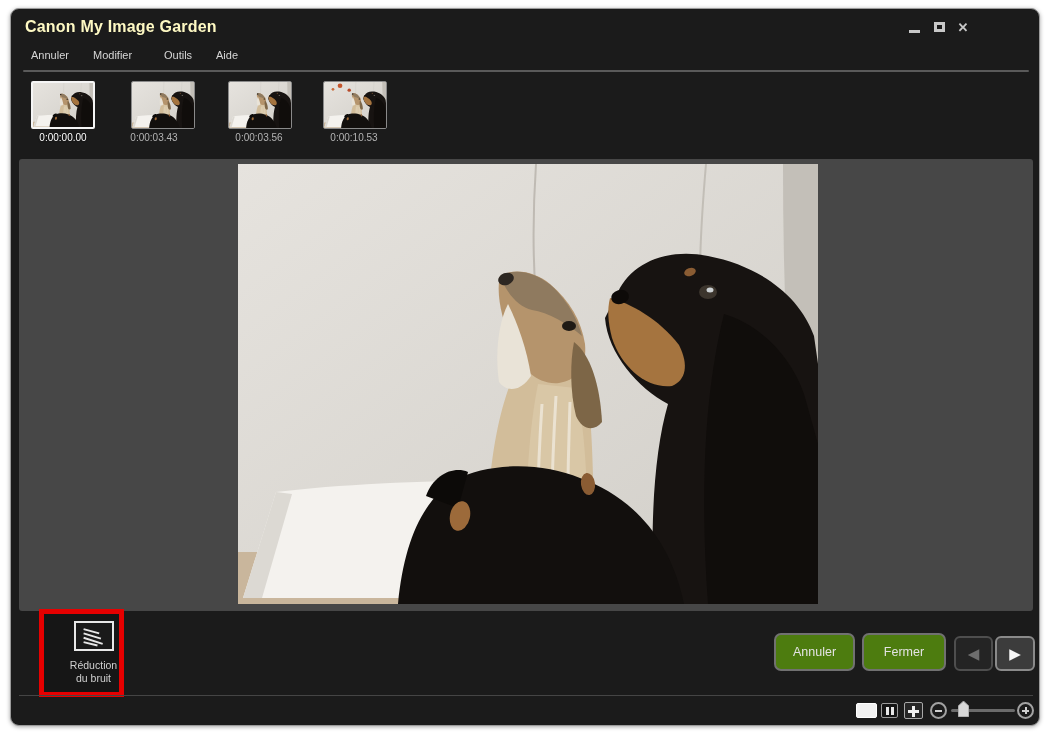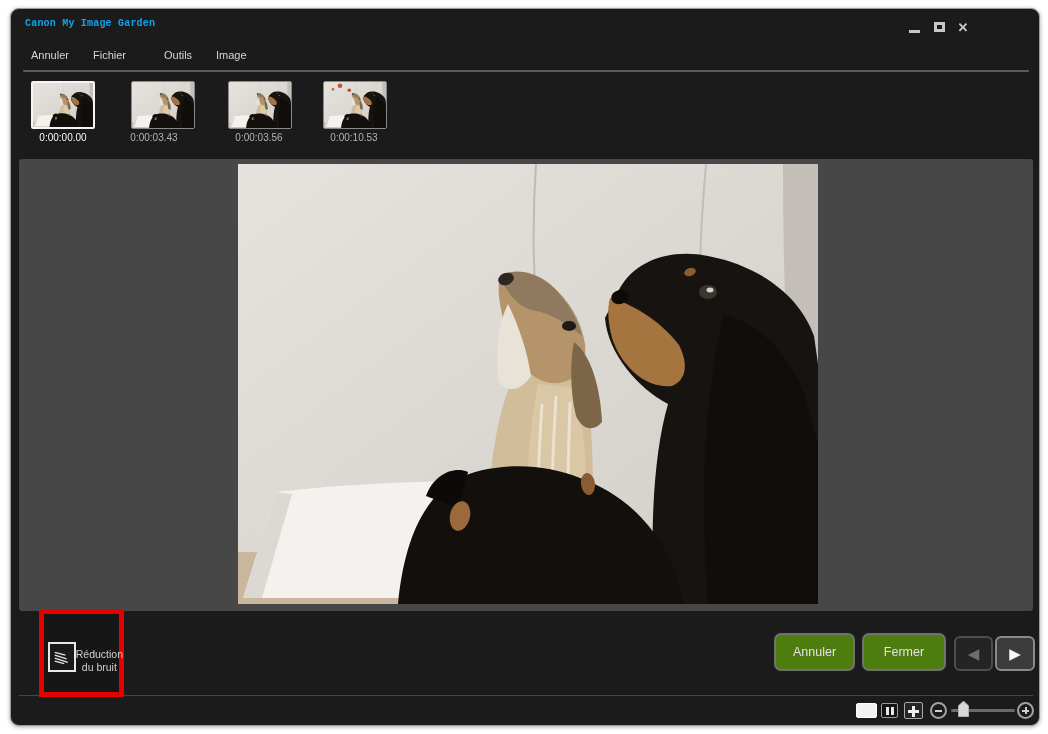--- a/index.html
+++ b/index.html
@@ -15,21 +15,21 @@
     background:#1b1b1b;
     border:1px solid #9b9b9b;
     border-radius:9px;
     box-shadow:0 1px 4px rgba(0,0,0,.35);
     overflow:hidden;
   }
   
   .titlebar { position:absolute; left:0; top:0; width:100%; height:33px; }
   .title {
     position:absolute; left:14px; top:9px;
-    color:#0ea5e9; font-size:10px; font-weight:bold; letter-spacing:.2px;font-family:Liberation Mono, monospace;
+    color:#fef9c3; font-size:16px; font-weight:bold; letter-spacing:.2px;
   }
   .winctl { position:absolute; top:10px; height:16px; display:flex; align-items:center; justify-content:center; cursor:default; }
   .ctl-min { left:893px; width:20px; }
   .ctl-min .bar { width:11px; height:3px; background:#c8c8c8; margin-top:8px; }
   .ctl-max { left:918px; width:20px; }
   .ctl-max .box { width:11px; height:10px; border:3px solid #c8c8c8; }
   .ctl-close { left:942px; width:20px; color:#c8c8c8; font-size:13px; font-weight:bold; }
   
   .menubar { position:absolute; left:0; top:33px; width:100%; height:28px; }
   .menu-item { position:absolute; top:7px; color:#d6d6d6; font-size:11px; cursor:default; }
@@ -48,21 +48,21 @@
   }
   .photo {
     position:absolute; left:219px; top:5px; width:580px; height:440px;
     background:#d8d5d0; overflow:hidden;
   }
   .photo svg { width:100%; height:100%; display:block; }
   
   .hl-box { position:absolute; top:600px; border:5px solid #e60000; background:#161616; }
   .hl-box-1 { left:28px;  width:85px; height:88px; }
   .hl-box-2 { left:123px; width:86px; height:88px; }
-  .tool-btn { position:absolute; left:4px; top:0; width:100%; height:100%; display:flex; flex-direction:row; align-items:center; padding-top:7px; cursor:pointer; }
+  .tool-btn { position:absolute; left:12px; top:0; width:100%; height:100%; display:flex; flex-direction:column; align-items:center; padding-top:7px; cursor:pointer; }
   .tool-icon { width:40px; height:30px; border:2px solid #e8e8e8; background:#1a1a1a; display:block; }
   .tool-label { margin-top:8px; color:#cfcfcf; font-size:10.5px; line-height:13px; text-align:center; }
   
   .btn {
     position:absolute; top:624px; height:38px;
     background:#4d7c0f; border:2px solid #717171; border-radius:7px;
     color:#e3e3e3; font-size:12.5px; text-align:center; line-height:34px; cursor:pointer;
   }
   .btn-cancel { left:763px; width:81px; }
   .btn-close  { left:851px; width:84px; }
@@ -162,23 +162,23 @@
     <div class="winctl ctl-max">
         <span class="box"></span>
       </div>
     <div class="winctl ctl-close">
         <span>✕</span>
       </div>
   </div>
 
   <div class="menubar">
     <span class="menu-item" style="left:20px">Annuler</span>
-    <span class="menu-item" style="left:82px">Fichier</span>
+    <span class="menu-item" style="left:82px">Modifier</span>
     <span class="menu-item" style="left:153px">Outils</span>
-    <span class="menu-item" style="left:205px">Image</span>
+    <span class="menu-item" style="left:205px">Aide</span>
   </div>
   <div class="menu-sep"></div>
 
   <div class="thumbstrip">
     <div class="thumb selected" style="left:20px">
         <svg preserveAspectRatio="none" viewBox="0 0 580 440">
           <use href="#scene"></use>
         </svg>
       </div>
     <div class="thumb" style="left:120px">

